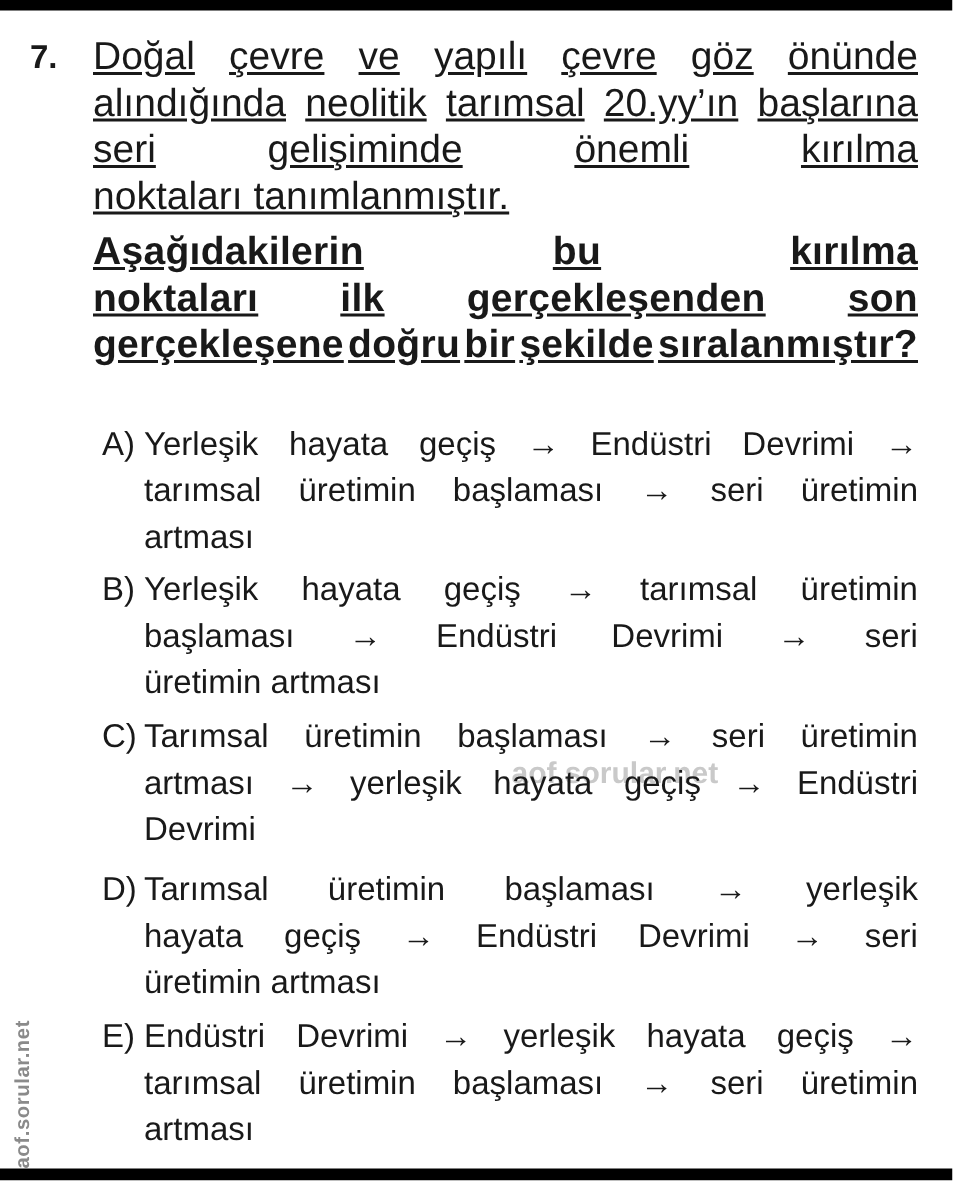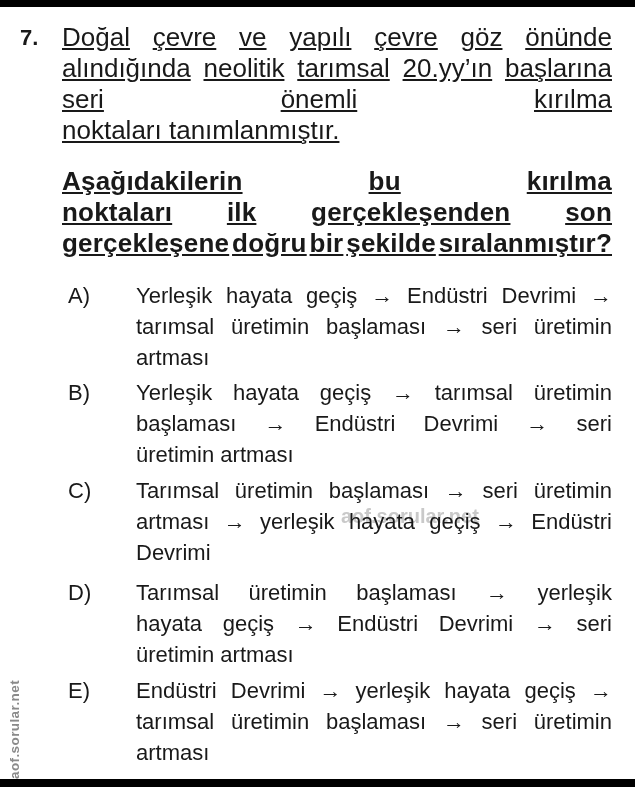--- a/index.html
+++ b/index.html
@@ -32,32 +32,32 @@
     z-index: 2;
   }
   .text-block {
     position: absolute;
     font-size: 26px;
     line-height: 31px;
     z-index: 2;
     text-decoration: underline;
   }
   .question-text  { left: 62px; top: 22px;  width: 550px; }
-  .question-prompt{ left: 62px; top: 166px; width: 550px; font-weight: bold; letter-spacing: 0.2px; }
+  .question-prompt{ left: 62px; top: 152px; width: 550px; font-weight: bold; letter-spacing: 0.2px; }
 
   .option {
     position: absolute;
     left: 68px;
     width: 544px;
     font-size: 22px;
     line-height: 31px;
     z-index: 2;
   }
   .option .letter { position: absolute; left: 0; top: 0; line-height: 31px; }
-  .option .olines { margin-left: 68px; }
+  .option .olines { margin-left: 28px; }
 
   .jline { display: flex; justify-content: space-between; height: 31px; }
   .jline.plain { display: block; }
 
   .wm-left {
     position: absolute;
     left: 7px;
     top: 779px;
     transform: rotate(-90deg);
     transform-origin: 0 0;
@@ -103,20 +103,21 @@
       </div>
       <div class="jline">
         <span>alındığında</span>
         <span>neolitik</span>
         <span>tarımsal</span>
         <span>20.yy’ın</span>
         <span>başlarına</span>
       </div>
       <div class="jline">
         <span>seri</span>
+        <span>gelişiminde</span>
         <span>önemli</span>
         <span>kırılma</span>
       </div>
       <div class="jline plain">noktaları tanımlanmıştır.</div>
     </div>
 
   <div class="text-block question-prompt">
       <div class="jline">
         <span>Aşağıdakilerin</span>
         <span>bu</span>

